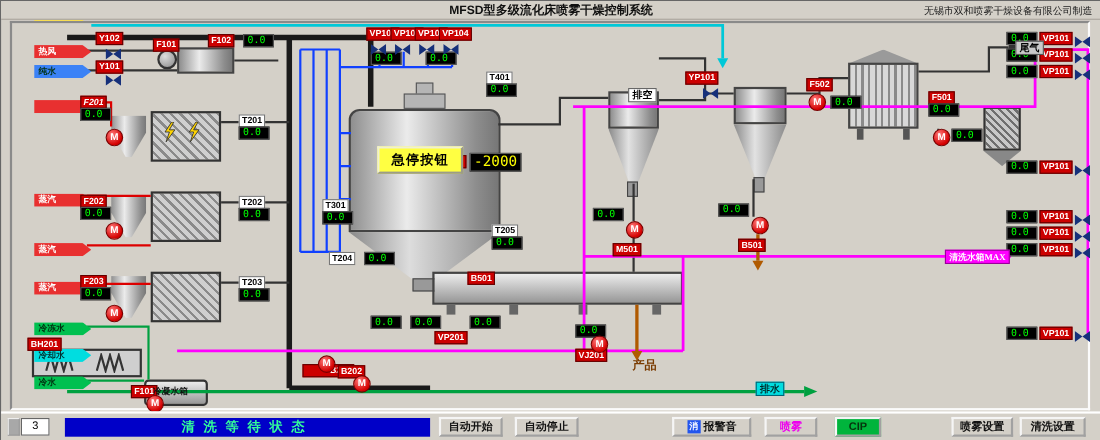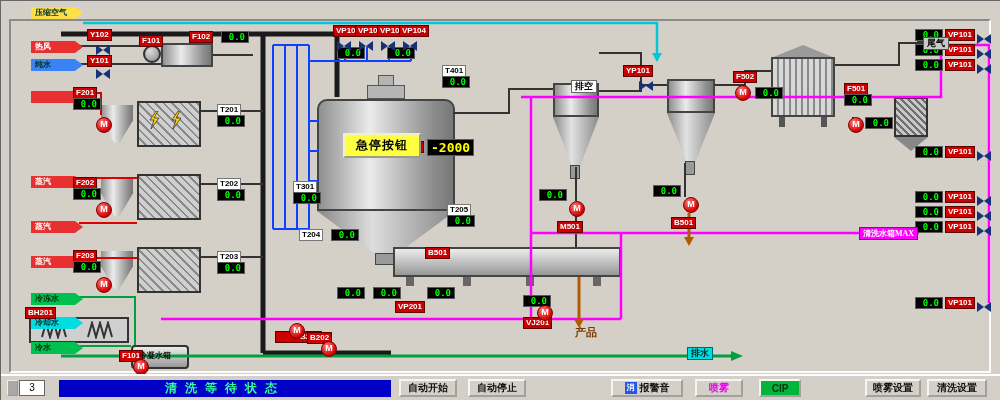--- a/index.html
+++ b/index.html
@@ -11,21 +11,21 @@
   
   #diagram{position:absolute;left:0;top:0;width:1000px;height:400px;z-index:1;}
   .panel{position:absolute;left:8px;top:18px;width:982px;height:354px;background:#d4d0c8;border:2px solid;border-color:#8a8a8a #fbfbfb #fbfbfb #8a8a8a;box-sizing:border-box;z-index:1;}
   .pipes{position:absolute;left:0;top:0;width:1000px;height:400px;z-index:4;pointer-events:none;}
   .shape{position:absolute;box-sizing:border-box;z-index:3;}
   .hatch{background:repeating-linear-gradient(45deg,#cfcfcf 0 4px,#8a8a8a 4px 6px);border:2px solid #333;}
   .crosshatch{background:repeating-linear-gradient(45deg,#c8c8c8 0 3px,#6e6e6e 3px 5px);border:2px solid #333;}
   .vessel{background:linear-gradient(90deg,#8f8f8f,#ebebeb 38%,#8d8d8d 85%,#777);border:2px solid #444;}
   .vbar{background:repeating-linear-gradient(90deg,#d8d8d8 0 4px,#8a8a8a 4px 6px);border:2px solid #444;}
   
-  .disp{position:absolute;z-index:6;background:#000;color:#00ff00;border:1px solid #5a5a5a;font-family:"DejaVu Sans Mono",monospace;font-weight:bold;font-size:9px;height:12px;line-height:11px;min-width:28px;text-align:right;padding:0 3px;box-sizing:border-box;}
+  .disp{position:absolute;z-index:6;background:#000;color:#00ff00;border:1px solid #5a5a5a;font-family:"DejaVu Sans Mono",monospace;font-weight:normal;font-size:9px;height:12px;line-height:11px;min-width:28px;padding:0 3px;box-sizing:border-box;}
   .disp.big{height:17px;line-height:16px;font-size:13px;min-width:46px;color:#ffff00;}
   .lbl{position:absolute;z-index:6;font-weight:bold;font-size:8px;white-space:nowrap;line-height:10px;}
   .lbl.red{background:#cc0000;color:#fff;border:1px solid #5f0000;padding:0 2px;height:10px;}
   .lbl.white{background:#fff;color:#000;border:1px solid #777;padding:0 2px;height:10px;}
   .lbl.whitebox{background:#fff;color:#000;border:1px solid #666;padding:0 3px;height:11px;line-height:11px;font-size:9px;}
   .lbl.graybox{background:#c9c9c9;color:#000;border:1px solid #555;padding:0 3px;height:11px;line-height:11px;font-size:9px;}
   .lbl.plain{color:#101010;font-size:8px;text-align:right;}
   .lbl.brown{color:#7a3b00;font-size:11px;}
   .lbl.cyanbox{background:#00dde0;color:#002a2a;border:1px solid #067;padding:0 3px;height:11px;line-height:11px;font-size:9px;}
   .lbl.magbox{background:#ff00ff;color:#fff;border:1px solid #909;padding:0 3px;height:11px;line-height:11px;font-size:8px;}
@@ -46,20 +46,24 @@
   .btn{position:absolute;bottom:4px;height:18px;background:#d4d0c8;border:2px outset #f5f5f5;font-weight:bold;font-size:10px;color:#111;display:flex;align-items:center;justify-content:center;gap:3px;cursor:pointer;box-sizing:border-box;font-family:"Liberation Sans",sans-serif;padding:0 2px;}
   .btn.spray{color:#ee00ee;}
   .btn.cip{background:#00b43c;color:#05350d;}
   .btn-icon{display:inline-block;background:#2255ee;color:#fff;font-size:8px;width:12px;height:12px;line-height:12px;text-align:center;}
 </style>
 </head>
 <body>
 
 <div class="screen">
 
+  <div class="titlebar">
+    <span class="title">MFSD型多级流化床喷雾干燥控制系统</span>
+    <span class="manufacturer">无锡市双和喷雾干燥设备有限公司制造</span>
+  </div>
 
   <div id="diagram">
     <div class="panel"></div>
 
     <div class="shape" style="left:142px;top:44px;width:18px;height:18px;border-radius:50%;background:radial-gradient(circle at 35% 30%,#ddd,#888);border:2px solid #333;"></div>
     <div class="shape vessel" style="left:160px;top:42px;width:52px;height:24px;"></div>
 
     <div class="shape vessel" style="left:100px;top:104px;width:32px;height:38px;clip-path:polygon(0 0,100% 0,100% 40%,58% 100%,42% 100%,0 40%);border:none;"></div>
     <div class="shape vessel" style="left:100px;top:177px;width:32px;height:38px;clip-path:polygon(0 0,100% 0,100% 40%,58% 100%,42% 100%,0 40%);border:none;"></div>
     <div class="shape vessel" style="left:100px;top:250px;width:32px;height:38px;clip-path:polygon(0 0,100% 0,100% 40%,58% 100%,42% 100%,0 40%);border:none;"></div>
@@ -166,21 +170,21 @@
       <div class="disp" style="left: 336px; top: 46px;">0.0</div>
       <div class="disp" style="left: 386px; top: 46px;">0.0</div>
       <div class="lbl white" style="left: 441px; top: 64px;">T401</div>
       <div class="disp" style="left: 441px; top: 75px;">0.0</div>
       <div class="lbl white" style="left: 216px; top: 103px;">T201</div>
       <div class="disp" style="left: 216px; top: 114px;">0.0</div>
       <div class="lbl white" style="left: 216px; top: 177px;">T202</div>
       <div class="disp" style="left: 216px; top: 188px;">0.0</div>
       <div class="lbl white" style="left: 216px; top: 250px;">T203</div>
       <div class="disp" style="left: 216px; top: 261px;">0.0</div>
-      <div class="lbl red" style="left: 72px; top: 86px;">F201</div>
+      <div class="lbl red" style="left: 72px; top: 86px; font-style: italic;">F201</div>
       <div class="disp" style="left: 72px; top: 97px;">0.0</div>
       <div class="lbl red" style="left: 72px; top: 176px;">F202</div>
       <div class="disp" style="left: 72px; top: 187px;">0.0</div>
       <div class="lbl red" style="left: 72px; top: 249px;">F203</div>
       <div class="disp" style="left: 72px; top: 260px;">0.0</div>
       <div class="lbl white" style="left: 292px; top: 180px;">T301</div>
       <div class="disp" style="left: 292px; top: 191px;">0.0</div>
       <div class="lbl white" style="left: 298px; top: 228px;">T204</div>
       <div class="disp" style="left: 330px; top: 228px;">0.0</div>
       <div class="lbl white" style="left: 446px; top: 203px;">T205</div>

